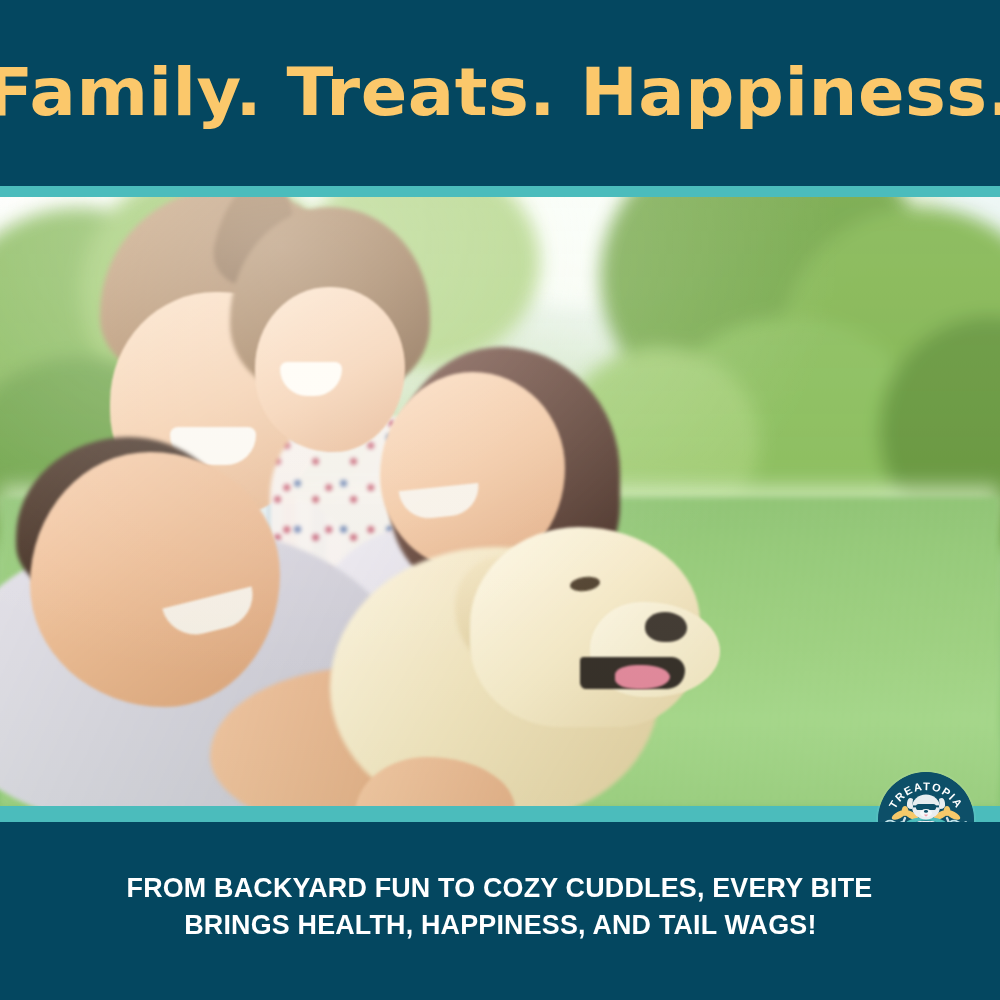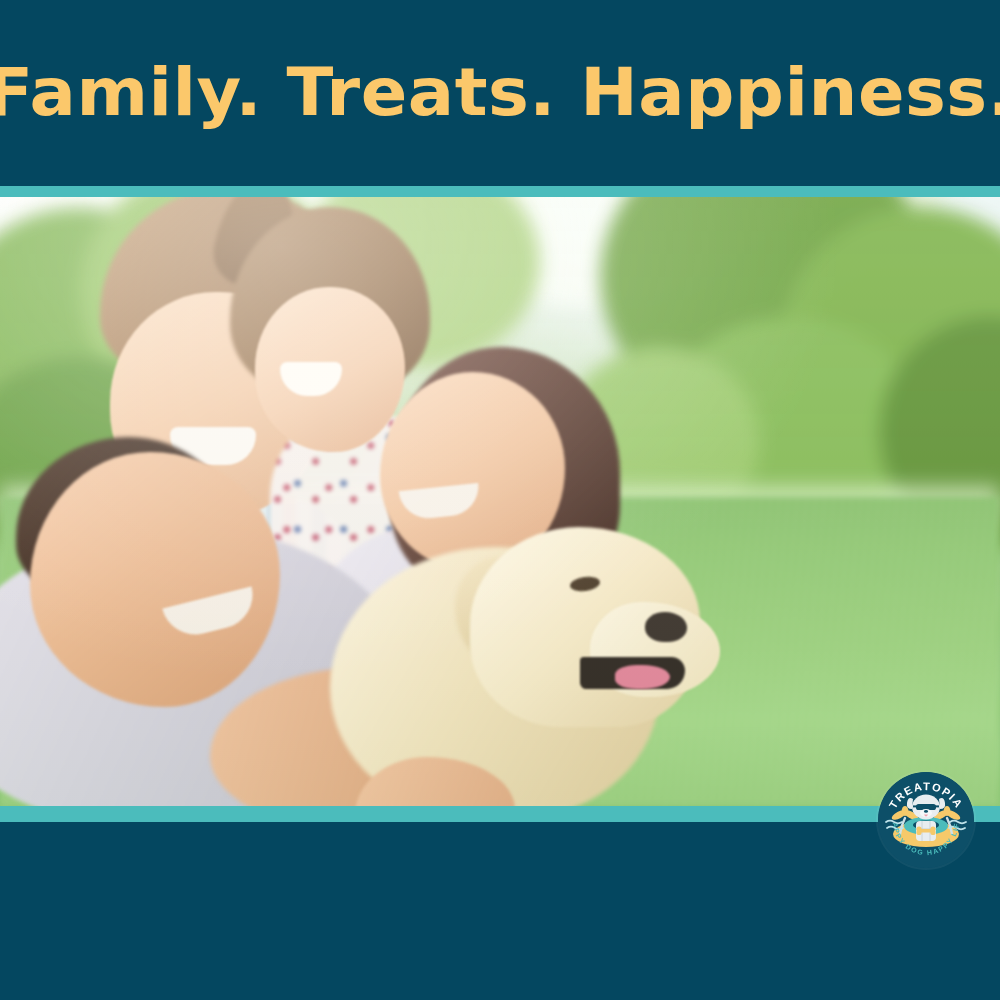--- a/index.html
+++ b/index.html
@@ -504,14 +504,18 @@
       <text font-family="Liberation Sans, sans-serif" font-size="11" font-weight="700" fill="#ffffff" letter-spacing="1.6">
         <textPath href="#arcTop" startOffset="50%" text-anchor="middle" id="lg-brand">TREATOPIA</textPath>
       </text>
 
       <text font-family="Liberation Sans, sans-serif" font-size="7" font-weight="700" fill="#4bbcbc" letter-spacing="1.5">
         <textPath href="#arcBot" startOffset="50%" text-anchor="middle" id="lg-tag">HAPPY DOG HAPPY LIFE</textPath>
       </text>
     </svg>
   </div>
 
+  <div class="caption-band">
+    <div class="caption-line">FROM BACKYARD FUN TO COZY CUDDLES, EVERY BITE</div>
+    <div class="caption-line">BRINGS HEALTH, HAPPINESS, AND TAIL WAGS!</div>
+  </div>
 
 </div>
 
 </body></html>

